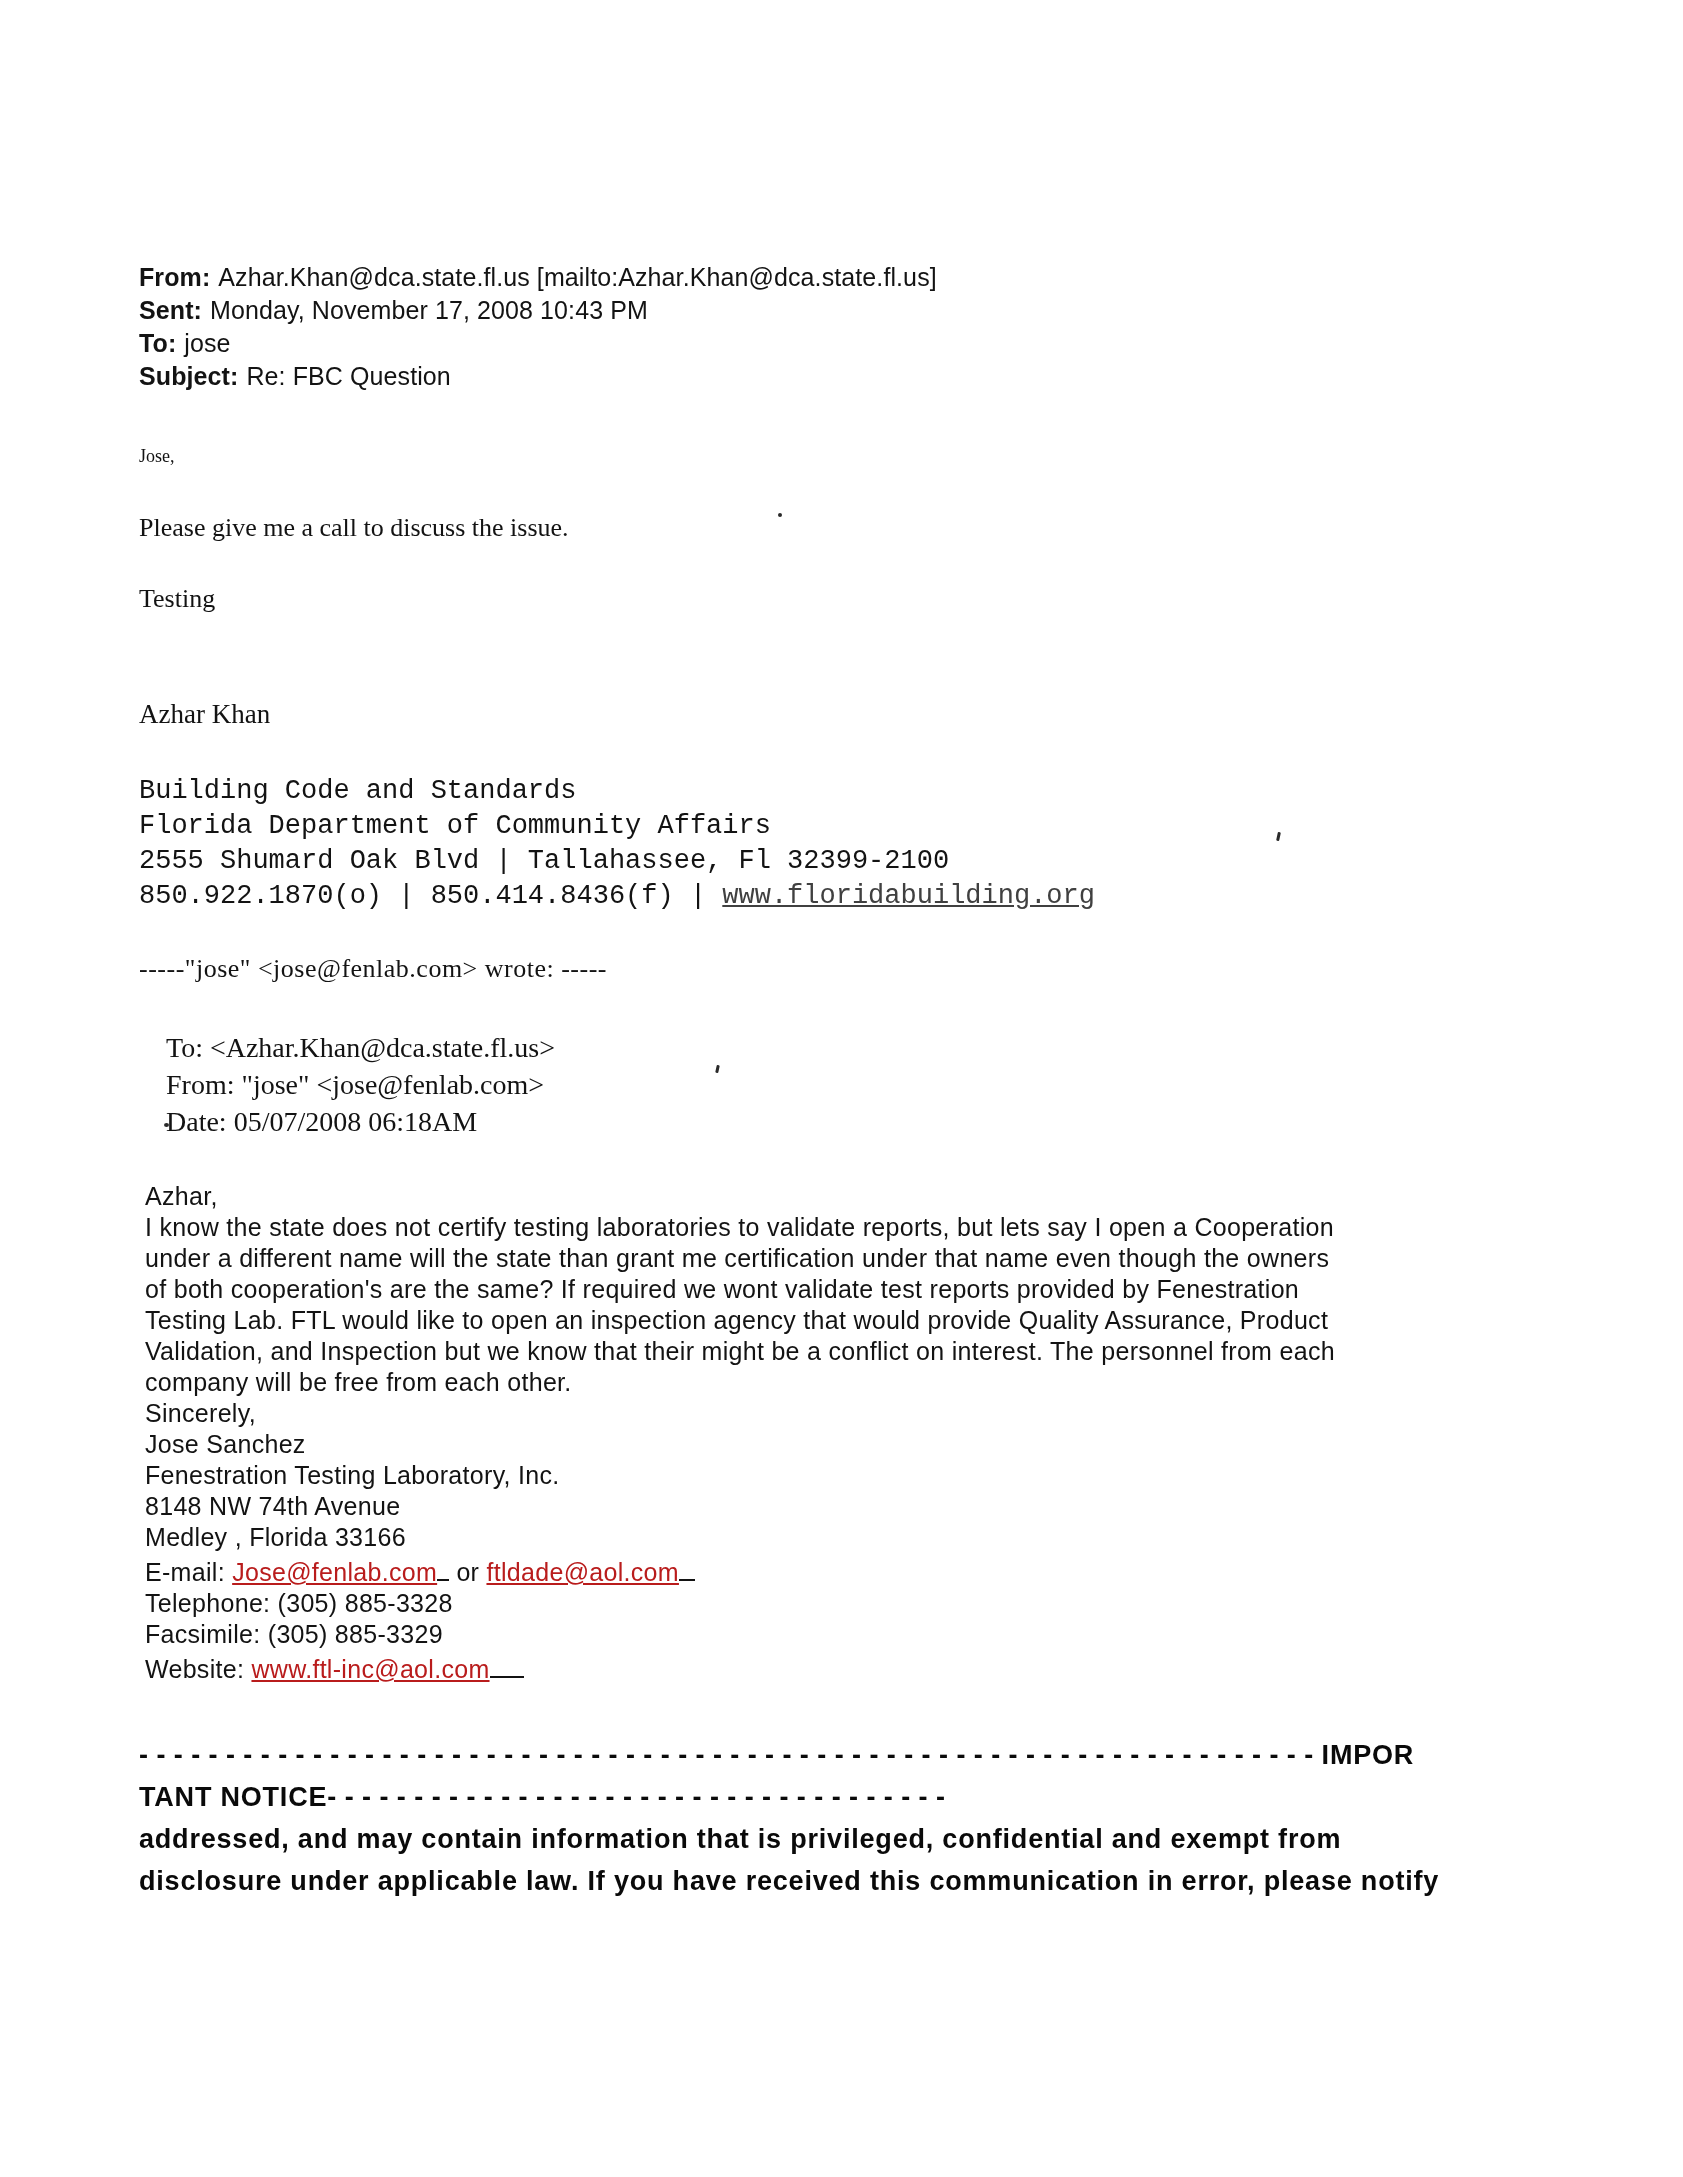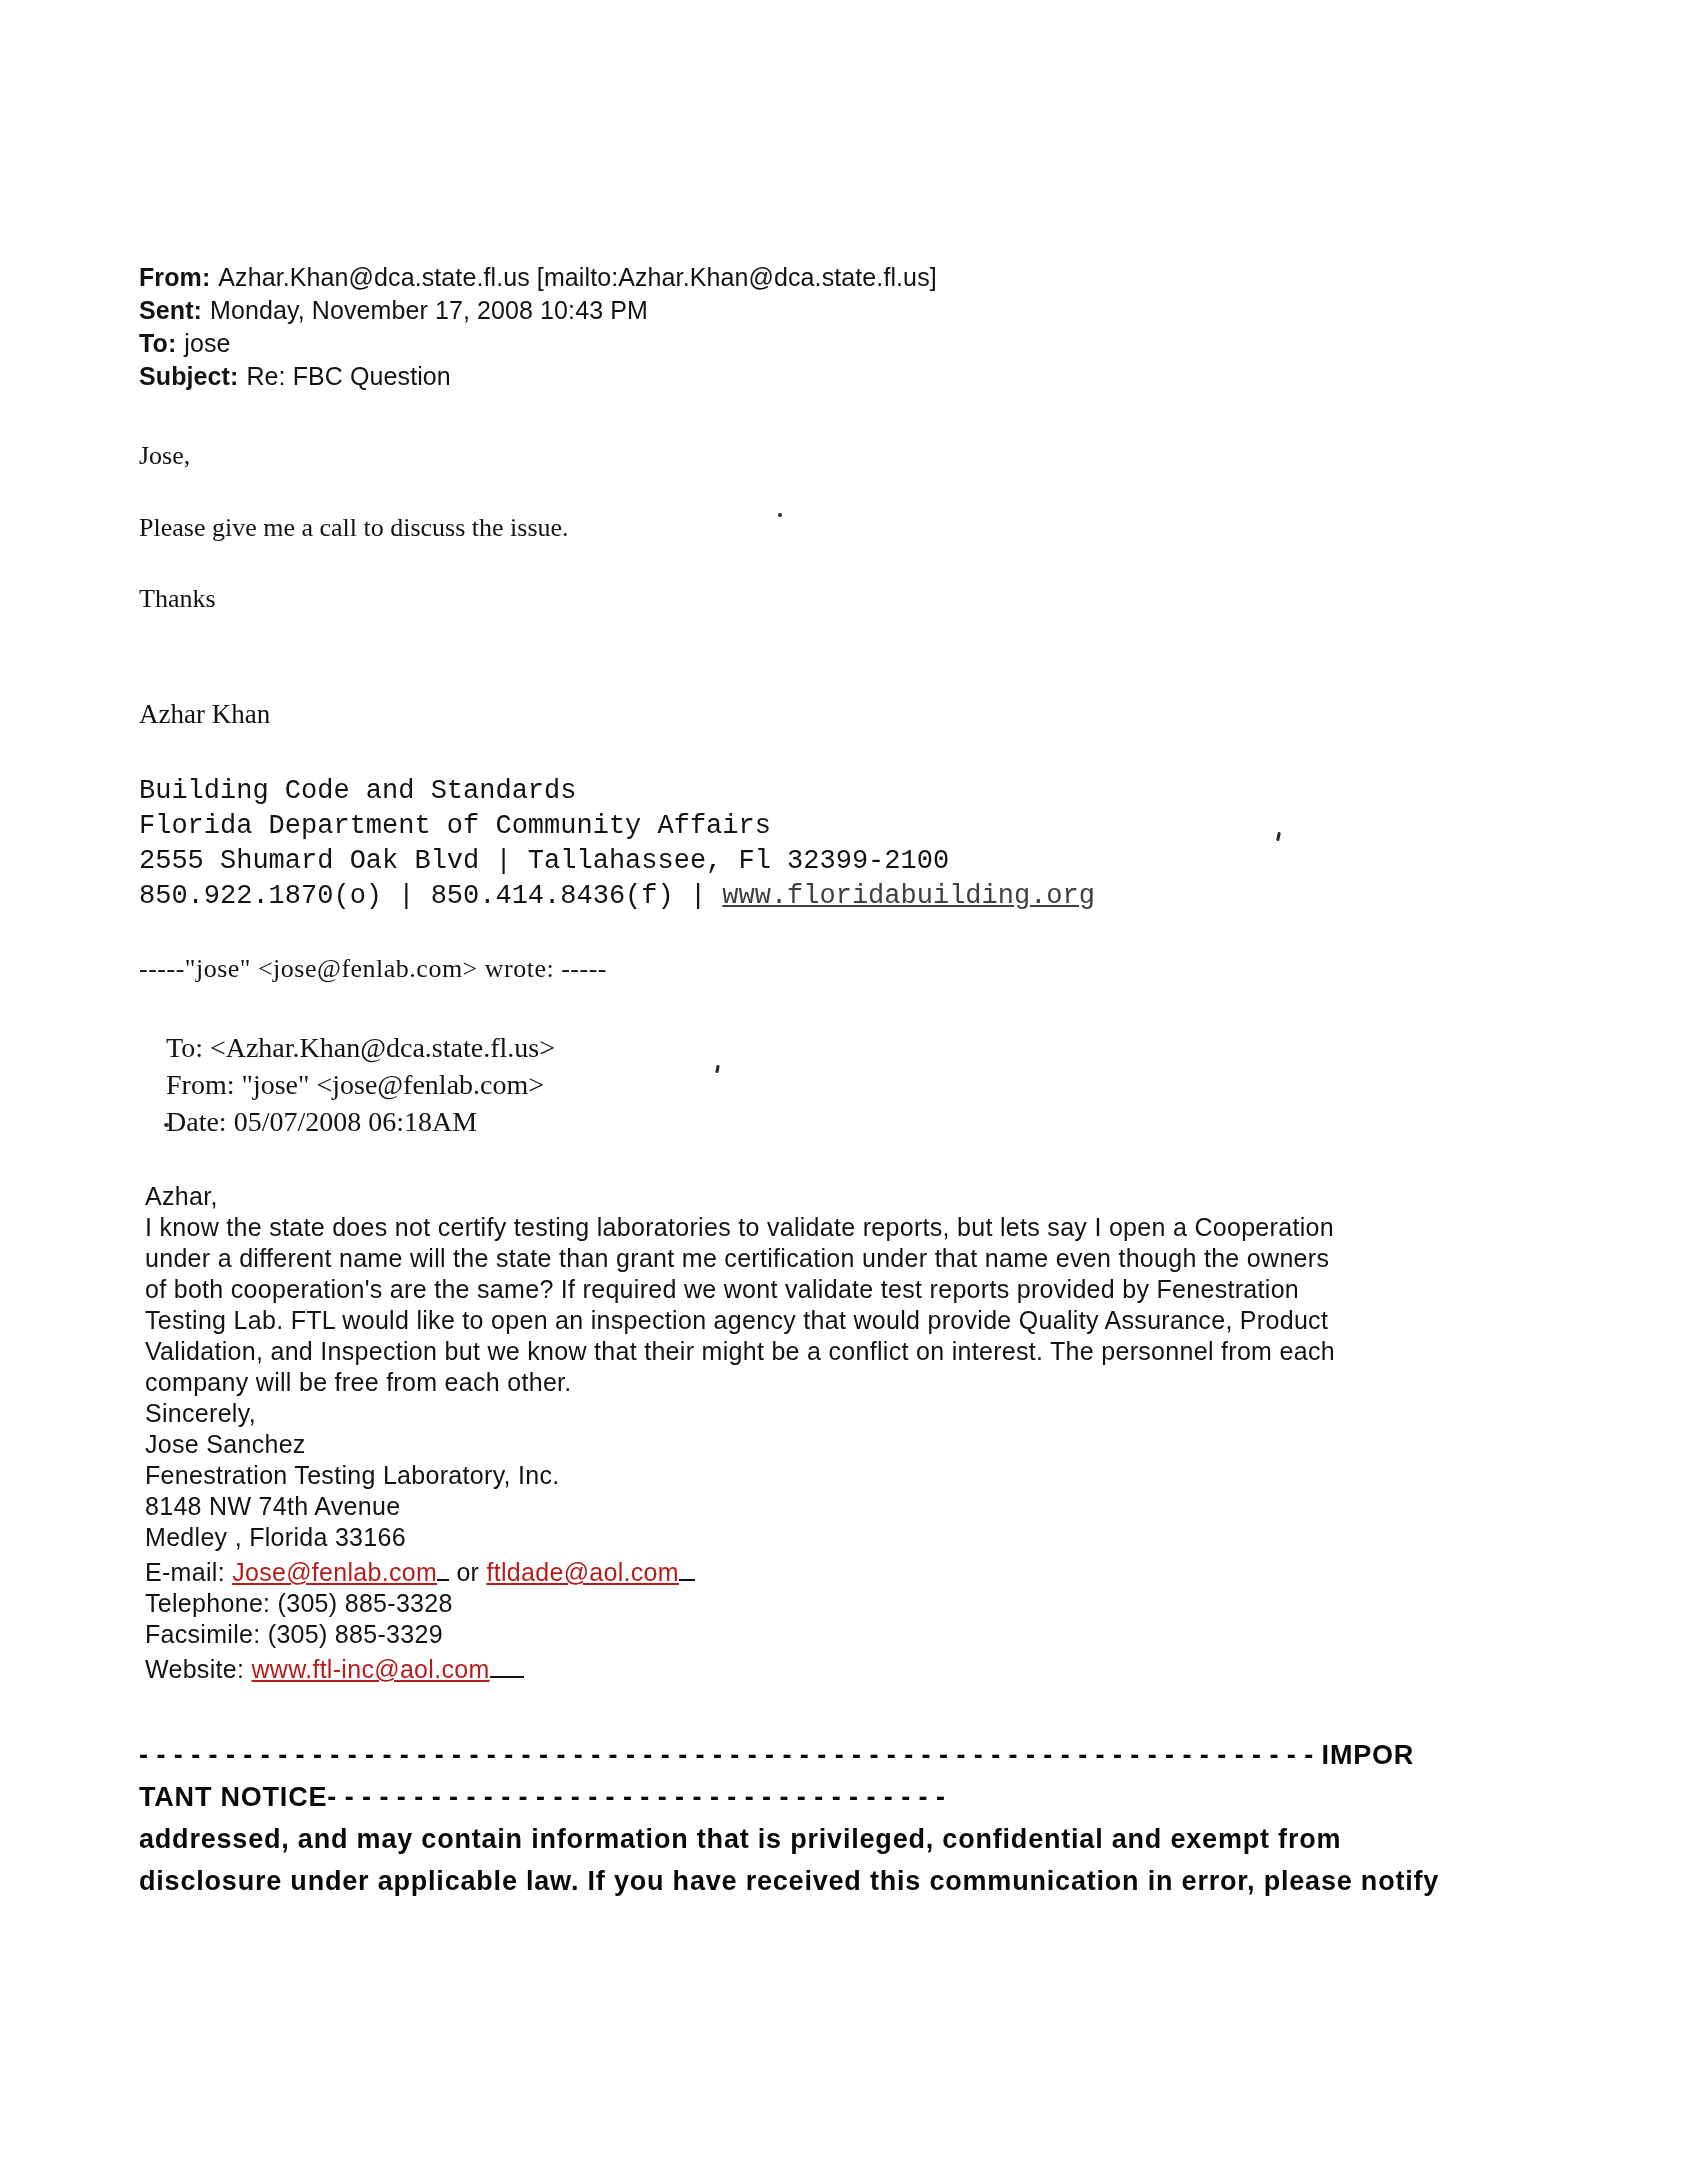--- a/index.html
+++ b/index.html
@@ -27,21 +27,21 @@
   .mail-header {
     font-family: "Liberation Sans", sans-serif;
     font-size: 25px;
     line-height: 33px;
     letter-spacing: 0.1px;
   }
   .mail-header .lbl { font-weight: bold; margin-right: 8px; }
 
   
   .serif { font-family: "Liberation Serif", "DejaVu Serif", serif; }
-  .greeting   { font-size: 26px; line-height: 34px; margin: 46px 0 0 0; }
+  .greeting   { font-size: 18px; line-height: 34px; margin: 46px 0 0 0; }
   .reply-line { font-size: 26px; line-height: 34px; margin: 38px 0 0 0; }
   .thanks     { font-size: 26px; line-height: 34px; margin: 37px 0 0 0; }
   .signer     { font-size: 27px; line-height: 36px; margin: 80px 0 2px 0; }
   .org-block  { font-size: 27px; line-height: 35px; margin: 42px 0 0 0; font-family: Liberation Mono, monospace; }
   .org-block a, .serif a { color: #404040; }
 
   .separator  { font-size: 26px; line-height: 34px; margin: 38px 0 0 0; letter-spacing: 0.5px; }
 
   .quoted-header {
     font-size: 28px;
@@ -97,21 +97,21 @@
 
   <div class="mail-header">
     <div><span class="lbl">From:</span><span>Azhar.Khan@dca.state.fl.us [mailto:Azhar.Khan@dca.state.fl.us]</span></div>
     <div><span class="lbl">Sent:</span><span>Monday, November 17, 2008 10:43 PM</span></div>
     <div><span class="lbl">To:</span><span>jose</span></div>
     <div><span class="lbl">Subject:</span><span>Re: FBC Question</span></div>
   </div>
 
   <div class="serif greeting">Jose,</div>
   <div class="serif reply-line">Please give me a call to discuss the issue.</div>
-  <div class="serif thanks">Thanks</div>
+  <div class="serif thanks">Testing</div>
 
   <div class="serif signer">Azhar Khan</div>
 
   <div class="serif org-block">
     <div>Building Code and Standards</div>
     <div>Florida Department of Community Affairs</div>
     <div>2555 Shumard Oak Blvd | Tallahassee, Fl 32399-2100</div>
     <div><span>850.922.1870(o) | 850.414.8436(f) |</span> <a href="#" style="text-decoration: underline;">www.floridabuilding.org</a></div>
   </div>
 

